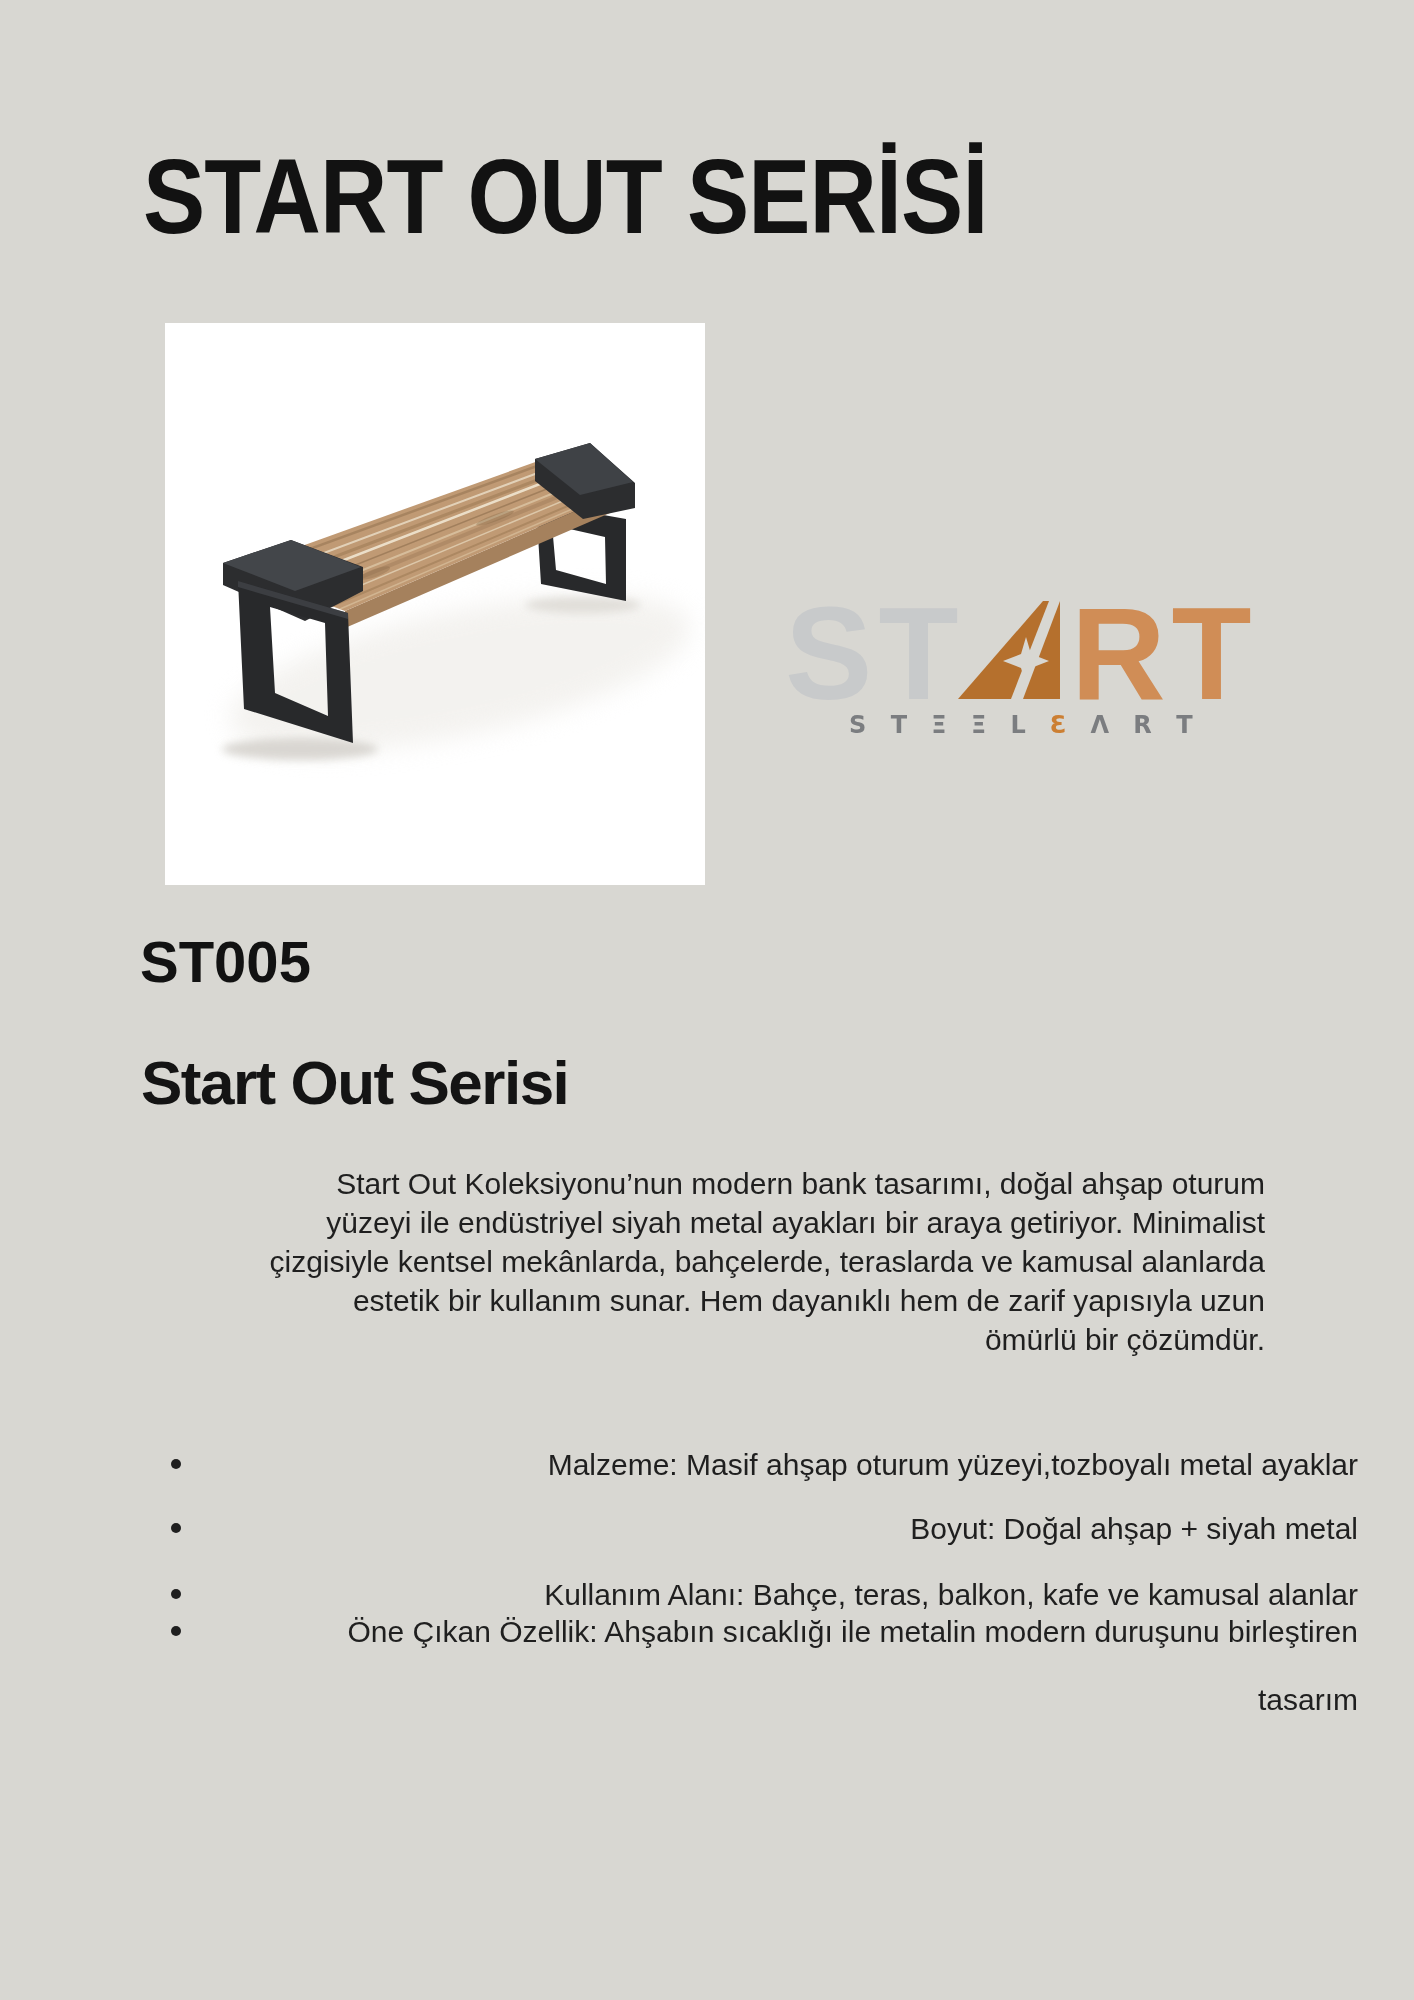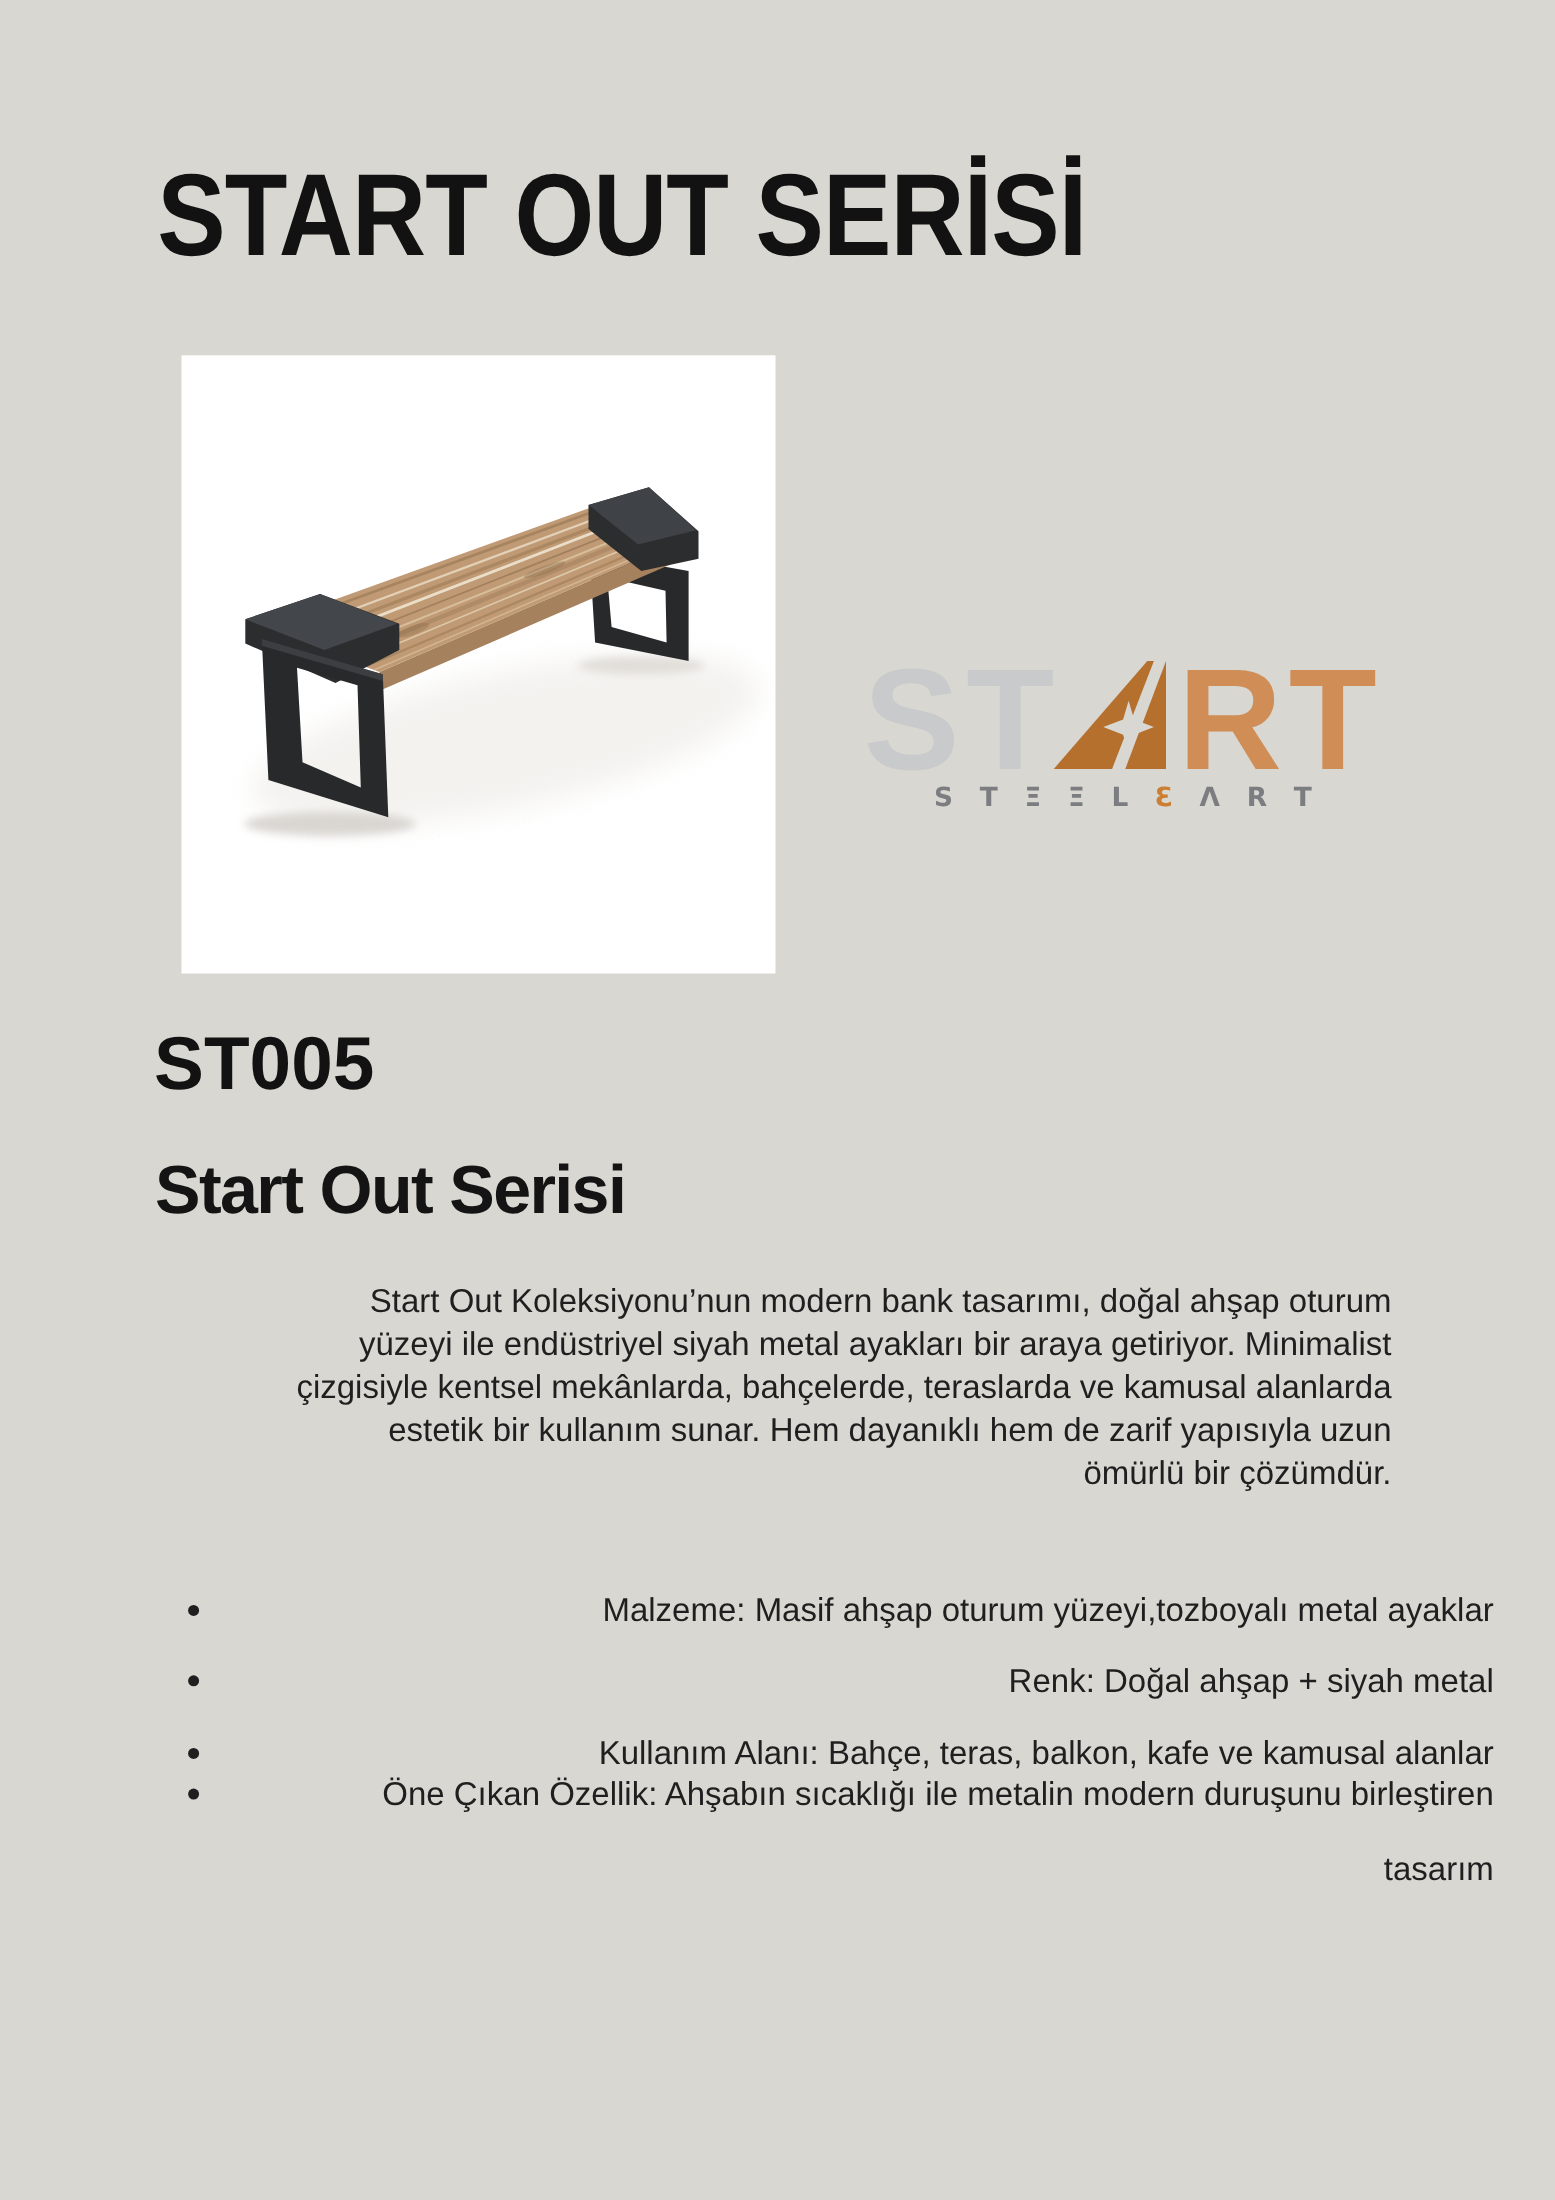--- a/index.html
+++ b/index.html
@@ -22,21 +22,21 @@
   .logo-box{
     position:absolute;left:783px;top:593px;width:510px;height:155px;
   }
   .logo-box svg{display:block;width:100%;height:100%;overflow:visible;}
   .logo-st{font-family:"Liberation Sans",sans-serif;font-weight:bold;font-size:131px;letter-spacing:6px;fill:#c8cacb;}
   .logo-rt{font-family:"Liberation Sans",sans-serif;font-weight:bold;font-size:131px;letter-spacing:6px;fill:#d08d56;}
   .logo-sub{font-family:"DejaVu Sans","Liberation Sans",sans-serif;font-size:24px;font-weight:bold;letter-spacing:8px;fill:#7b7d80;}
   .logo-sub .amp{fill:#cc7f33;}
   .product-code{
     position:absolute;left:140px;top:933px;
-    font-size:68px;font-weight:bold;color:#121212;letter-spacing:0px;
+    font-size:58px;font-weight:bold;color:#121212;letter-spacing:0px;
     line-height:1.0;white-space:nowrap;
   }
   .series-heading{
     position:absolute;left:141px;top:1052px;
     font-size:62px;font-weight:bold;letter-spacing:-1.5px;color:#141414;
     line-height:1.0;white-space:nowrap;
   }
   .description{
     position:absolute;left:145px;top:1164px;width:1120px;
     font-size:30px;line-height:39px;color:#1f1f1f;
@@ -142,21 +142,21 @@
     <div class="line">çizgisiyle kentsel mekânlarda, bahçelerde, teraslarda ve kamusal alanlarda</div>
     <div class="line">estetik bir kullanım sunar. Hem dayanıklı hem de zarif yapısıyla uzun</div>
     <div class="line">ömürlü bir çözümdür.</div>
   </div>
 
   <div class="features">
     <div class="feature">
       <div class="fline">Malzeme: Masif ahşap oturum yüzeyi,tozboyalı metal ayaklar</div>
     </div>
     <div class="feature">
-      <div class="fline">Renk: Doğal ahşap + siyah metal</div>
+      <div class="fline">Boyut: Doğal ahşap + siyah metal</div>
     </div>
     <div class="feature m-tall">
       <div class="fline">Kullanım Alanı: Bahçe, teras, balkon, kafe ve kamusal alanlar</div>
     </div>
     <div class="feature m-short">
       <div class="fline">Öne Çıkan Özellik: Ahşabın sıcaklığı ile metalin modern duruşunu birleştiren</div>
       <div class="fline">tasarım</div>
     </div>
   </div>
 

